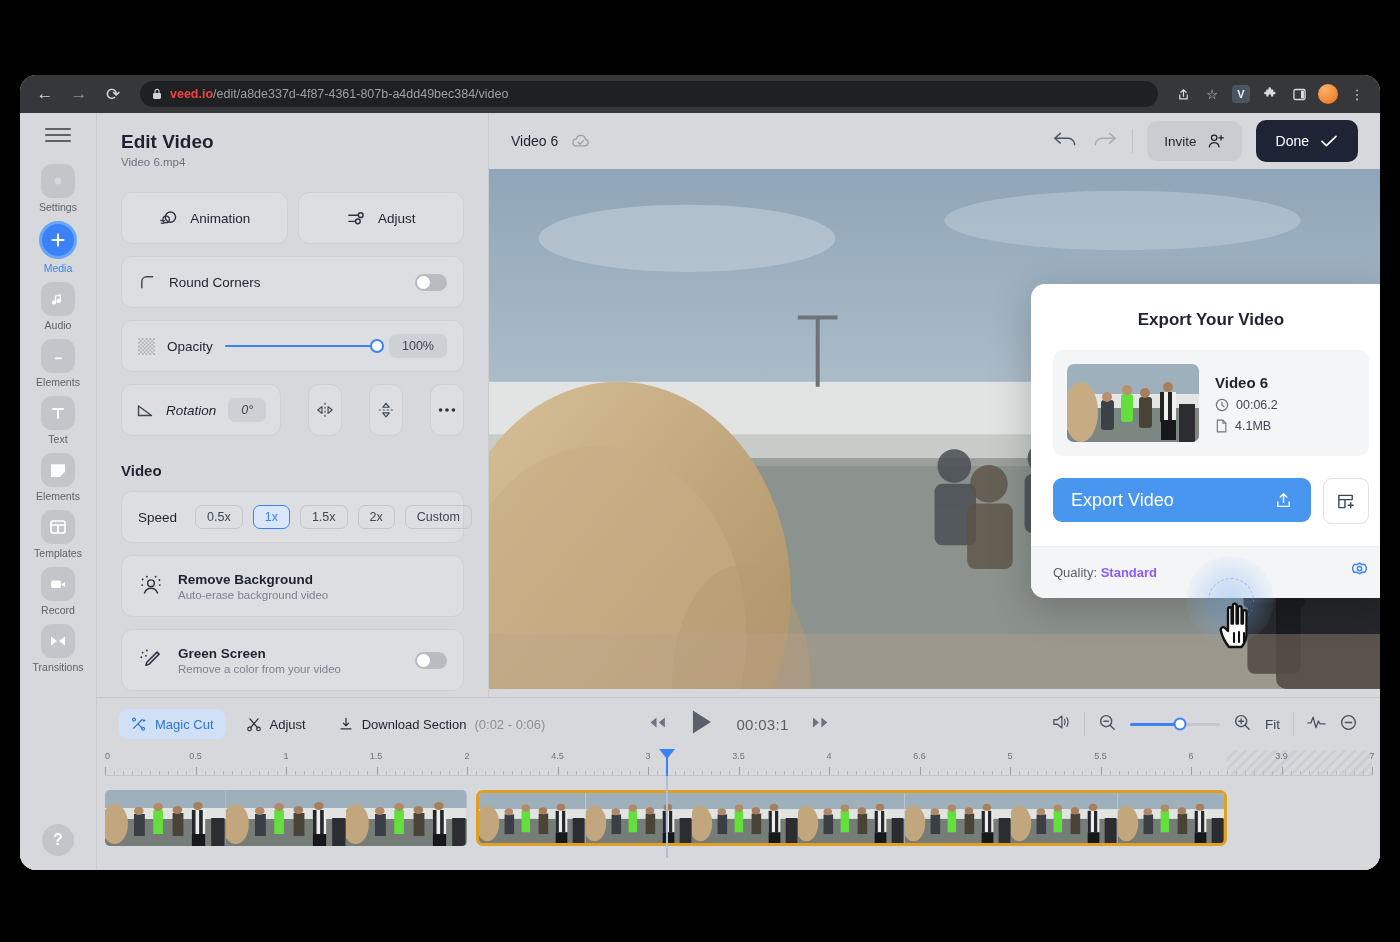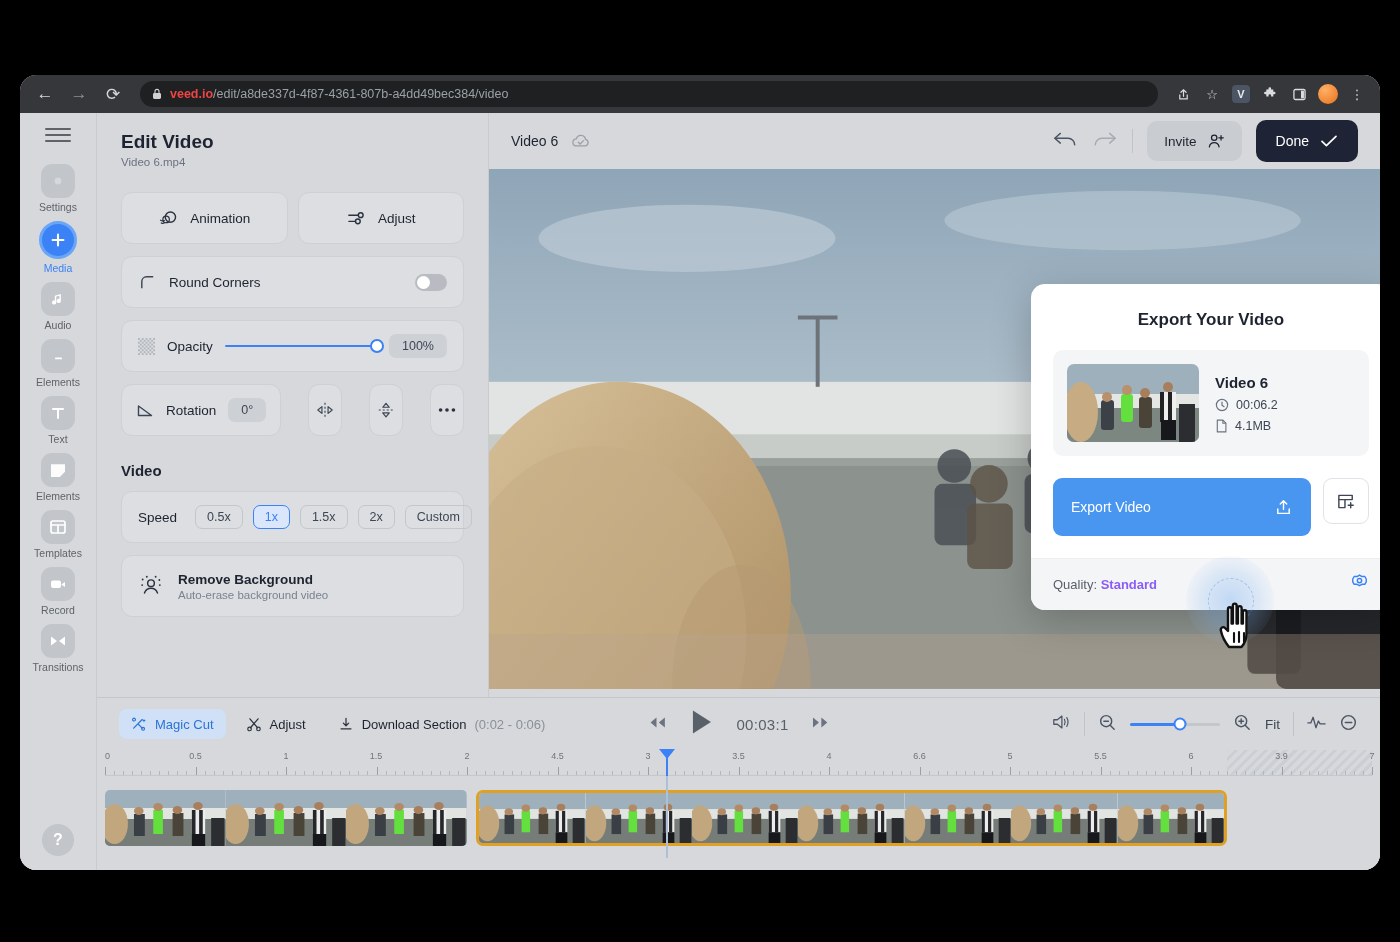--- a/index.html
+++ b/index.html
@@ -72,21 +72,21 @@
   .toggle::after { content:""; position:absolute; left:2px; top:2px;
     width:13px; height:13px; border-radius:50%; background:#fff; }
   .slider-wrap { flex:1; display:flex; align-items:center; }
   .track { flex:1; height:2.5px; background:#3b82f6; border-radius:2px;
     position:relative; }
   .knob { position:absolute; right:-7px; top:50%; transform:translateY(-50%);
     width:14px; height:14px; border-radius:50%; background:#fff;
     border:2.5px solid #3b82f6; }
   .pill { background:#cdd0d4; border-radius:7px; padding:5px 13px;
     font-size:12.5px; color:#3d4654; }
-  .rot-row { display:flex; gap:27px; margin-top:12px; }
+  .rot-row { display:flex; gap:27px; margin-top:12px;font-style:italic; }
   .rot-main { flex:1; height:52px; background:#dcdee1; border:1px solid #cdd0d4;
     border-radius:11px; display:flex; align-items:center; padding:0 14px; gap:12px;
     font-size:13.5px; color:#1d2330; }
   .sq { width:47px; height:52px; background:#dcdee1; border:1px solid #cdd0d4;
     border-radius:11px; display:flex; align-items:center; justify-content:center;
     cursor:pointer; }
   .sec-h { font-size:15px; font-weight:bold; color:#1d2330; margin:26px 0 12px; }
   .speed-card { background:#dcdee1; border:1px solid #cdd0d4; border-radius:11px;
     height:52px; display:flex; align-items:center; padding:0 16px; gap:10px; }
   .sp-lb { font-size:13.5px; color:#1d2330; margin-right:8px; }
@@ -165,23 +165,23 @@
   .ex-title { text-align:center; font-size:17px; font-weight:bold;
     color:#1d2330; padding:26px 0 20px; }
   .ex-card { margin:0 22px; background:#f4f5f7; border-radius:10px;
     padding:14px; display:flex; gap:16px; align-items:center; }
   .thumb { width:132px; height:78px; border-radius:7px; overflow:hidden;
     flex-shrink:0; position:relative; }
   .ex-name { font-size:15px; font-weight:bold; color:#1d2330; }
   .ex-meta { display:flex; align-items:center; gap:7px; font-size:12.5px;
     color:#3d4654; margin-top:7px; }
   .ex-actions { display:flex; gap:12px; padding:22px; }
-  .ex-main { flex:1; height:58px; background:#4896f0; border-radius:9px;
+  .ex-main { flex:1; height:44px; background:#4896f0; border-radius:9px;
     display:flex; align-items:center; padding:16px 18px; color:#fff;
-    font-size:14px; cursor:pointer; }
+    font-size:18px; cursor:pointer; }
   .ex-alt { width:46px; height:46px; border:1px solid #dfe2e6; border-radius:9px;
     display:flex; align-items:center; justify-content:center; cursor:pointer; }
   .ex-foot { background:#f4f5f7; padding:14px 22px; display:flex;
     align-items:center; border-top:1px solid #eceef0; position:relative; }
   .q-lb { font-size:13px; color:#5a6069; }
   .q-lb b { color:#8b5cf6; }
   .gear { margin-left:auto; cursor:pointer; }
 
   .ripple { position:absolute; left:1166px; top:443px; width:88px; height:88px;
     border-radius:50%; z-index:40; pointer-events:none;
@@ -437,20 +437,34 @@
             <circle cx="23" cy="7.5" r="1" fill="#2b3340"></circle>
           <circle cx="4.5" cy="13" r="1" fill="#2b3340"></circle>
             <circle cx="23.5" cy="13" r="1" fill="#2b3340"></circle>
         </svg>
         <div>
           <div class="feat-t">Remove Background</div>
           <div class="feat-s">Auto-erase background video</div>
         </div>
       </div>
 
+      <div class="feat">
+        <svg width="26" height="26" viewBox="0 0 28 28">
+          <path d="M20.5 5.5l2.2 2.2-11 11-3.2 1 1-3.2z" stroke="#2b3340" stroke-width="1.6" fill="none" stroke-linejoin="round"></path>
+          <circle cx="5" cy="6" r="1" fill="#2b3340"></circle>
+            <circle cx="9.5" cy="3.8" r="1" fill="#2b3340"></circle>
+          <circle cx="3.6" cy="11" r="1" fill="#2b3340"></circle>
+            <circle cx="8.5" cy="9.5" r="1" fill="#2b3340"></circle>
+        </svg>
+        <div>
+          <div class="feat-t">Green Screen</div>
+          <div class="feat-s">Remove a color from your video</div>
+        </div>
+        <span class="toggle"></span>
+      </div>
     </div>
 
     <div class="stage">
       <div class="stage-bar">
         <span class="stage-title">Video 6</span>
         <svg width="22" height="18" viewBox="0 0 24 20">
           <path d="M6.5 15.5a4 4 0 01.4-7.96A5.2 5.2 0 0117 8.2a3.7 3.7 0 01-.6 7.3z" stroke="#9aa0a6" stroke-width="1.4" fill="none"></path>
           <path d="M9 11.4l2 2 3.8-3.8" stroke="#9aa0a6" stroke-width="1.4" fill="none" stroke-linecap="round"></path>
         </svg>
         <div class="sb-right">

